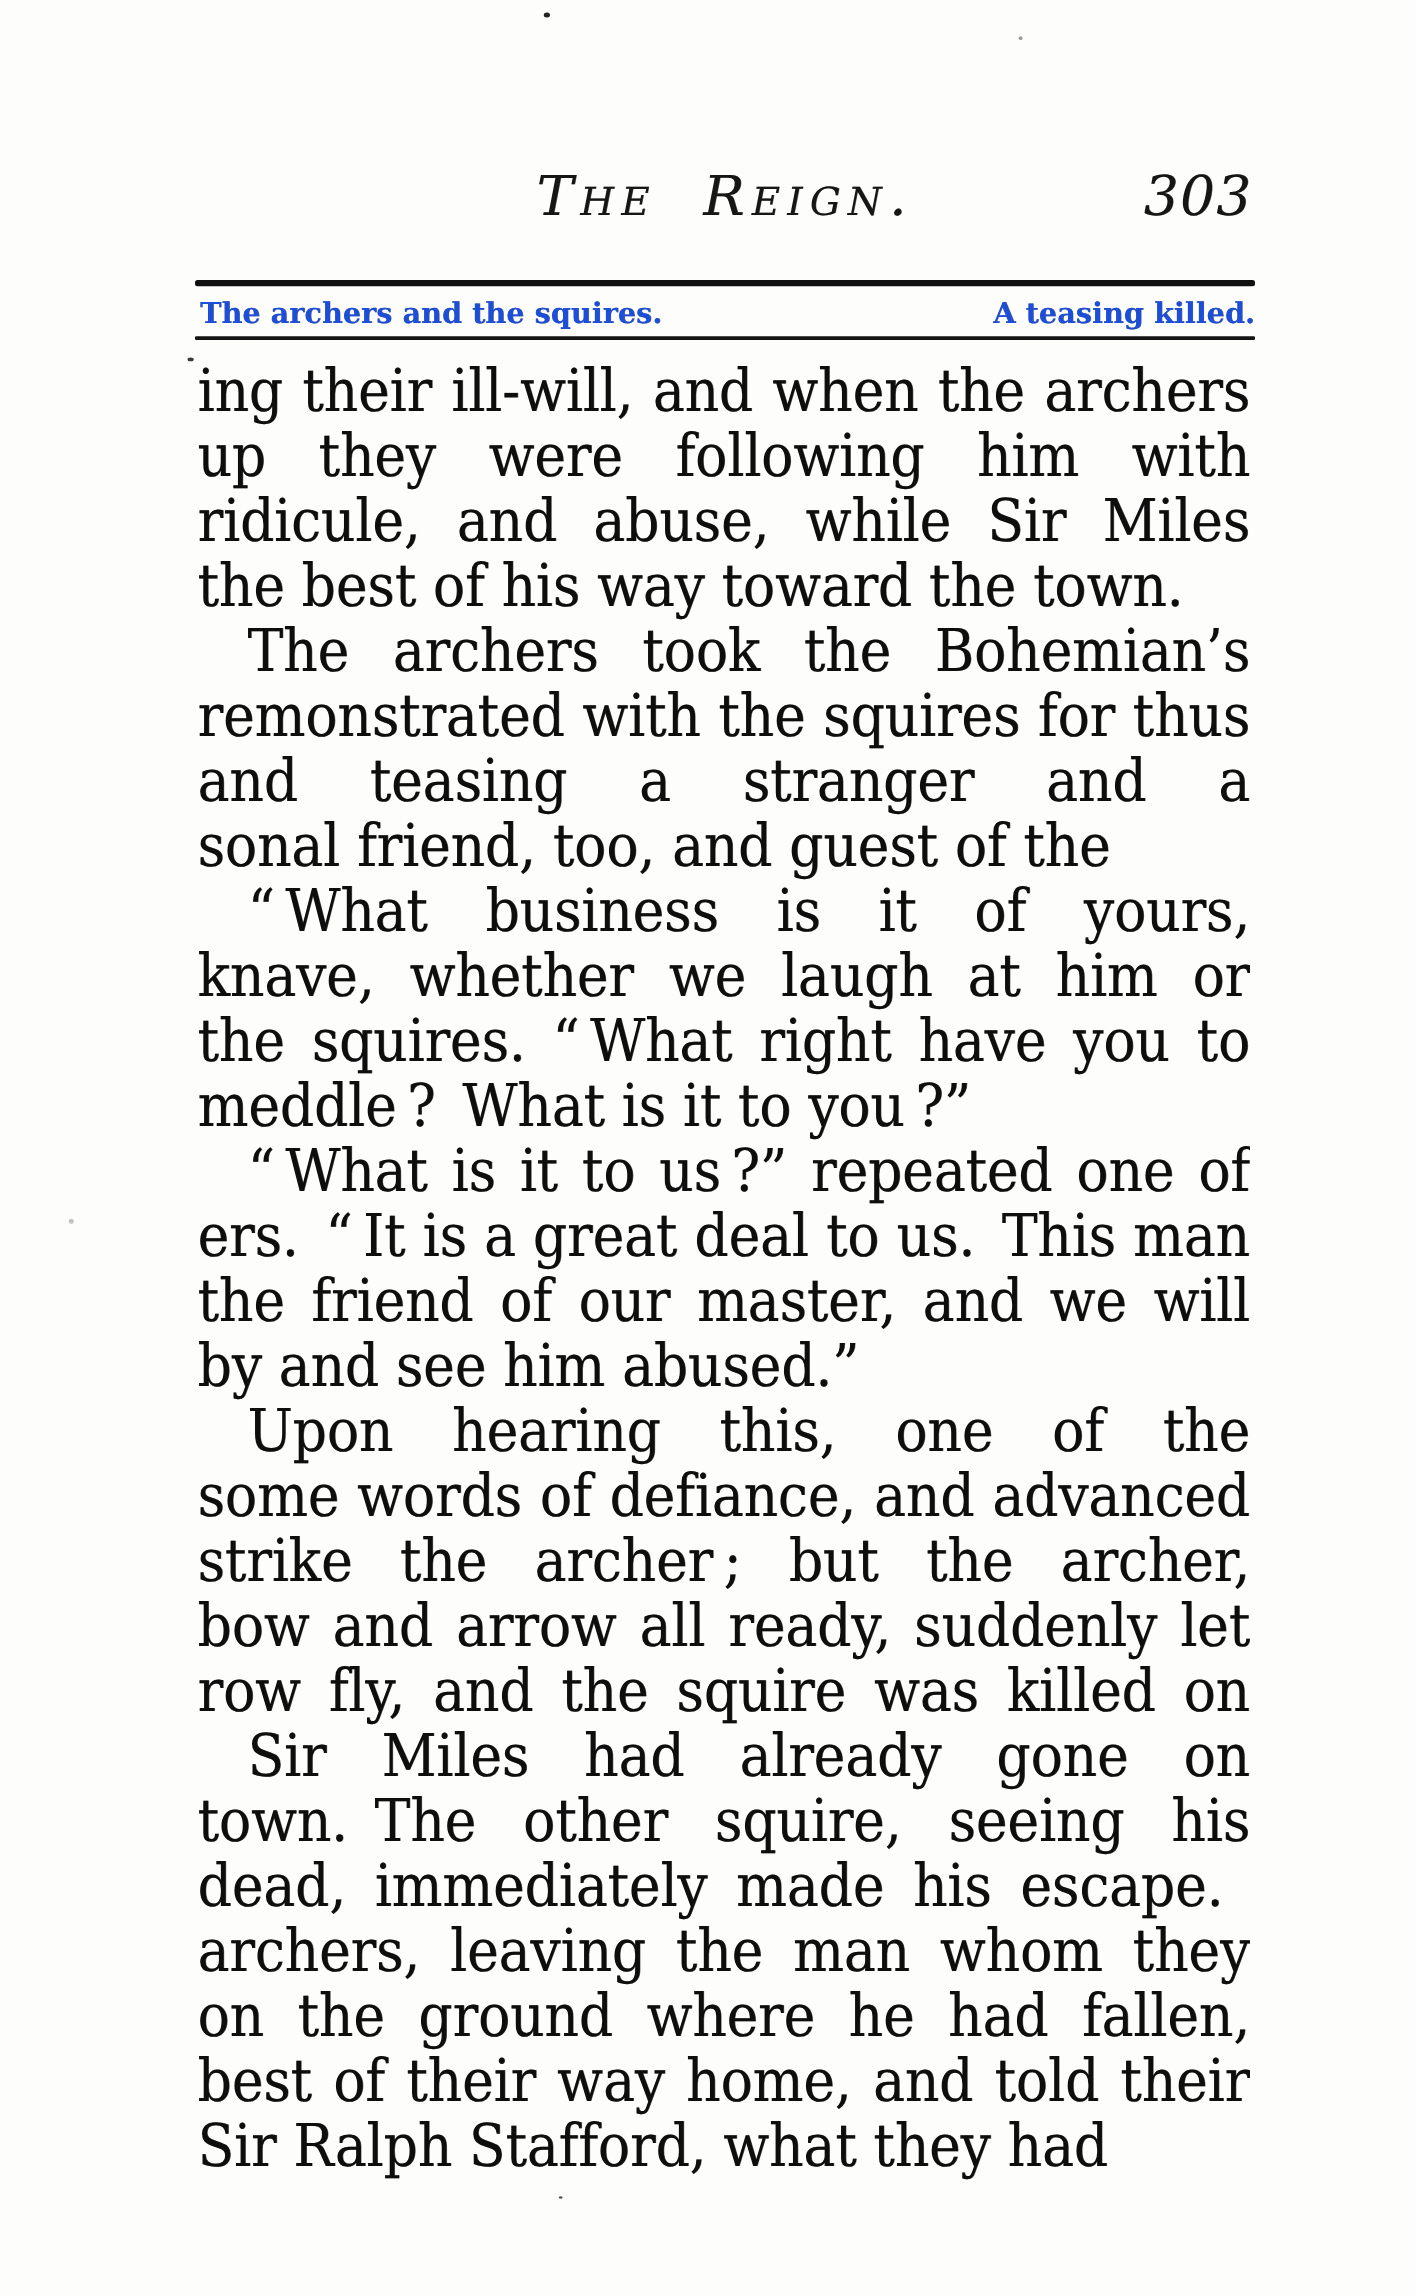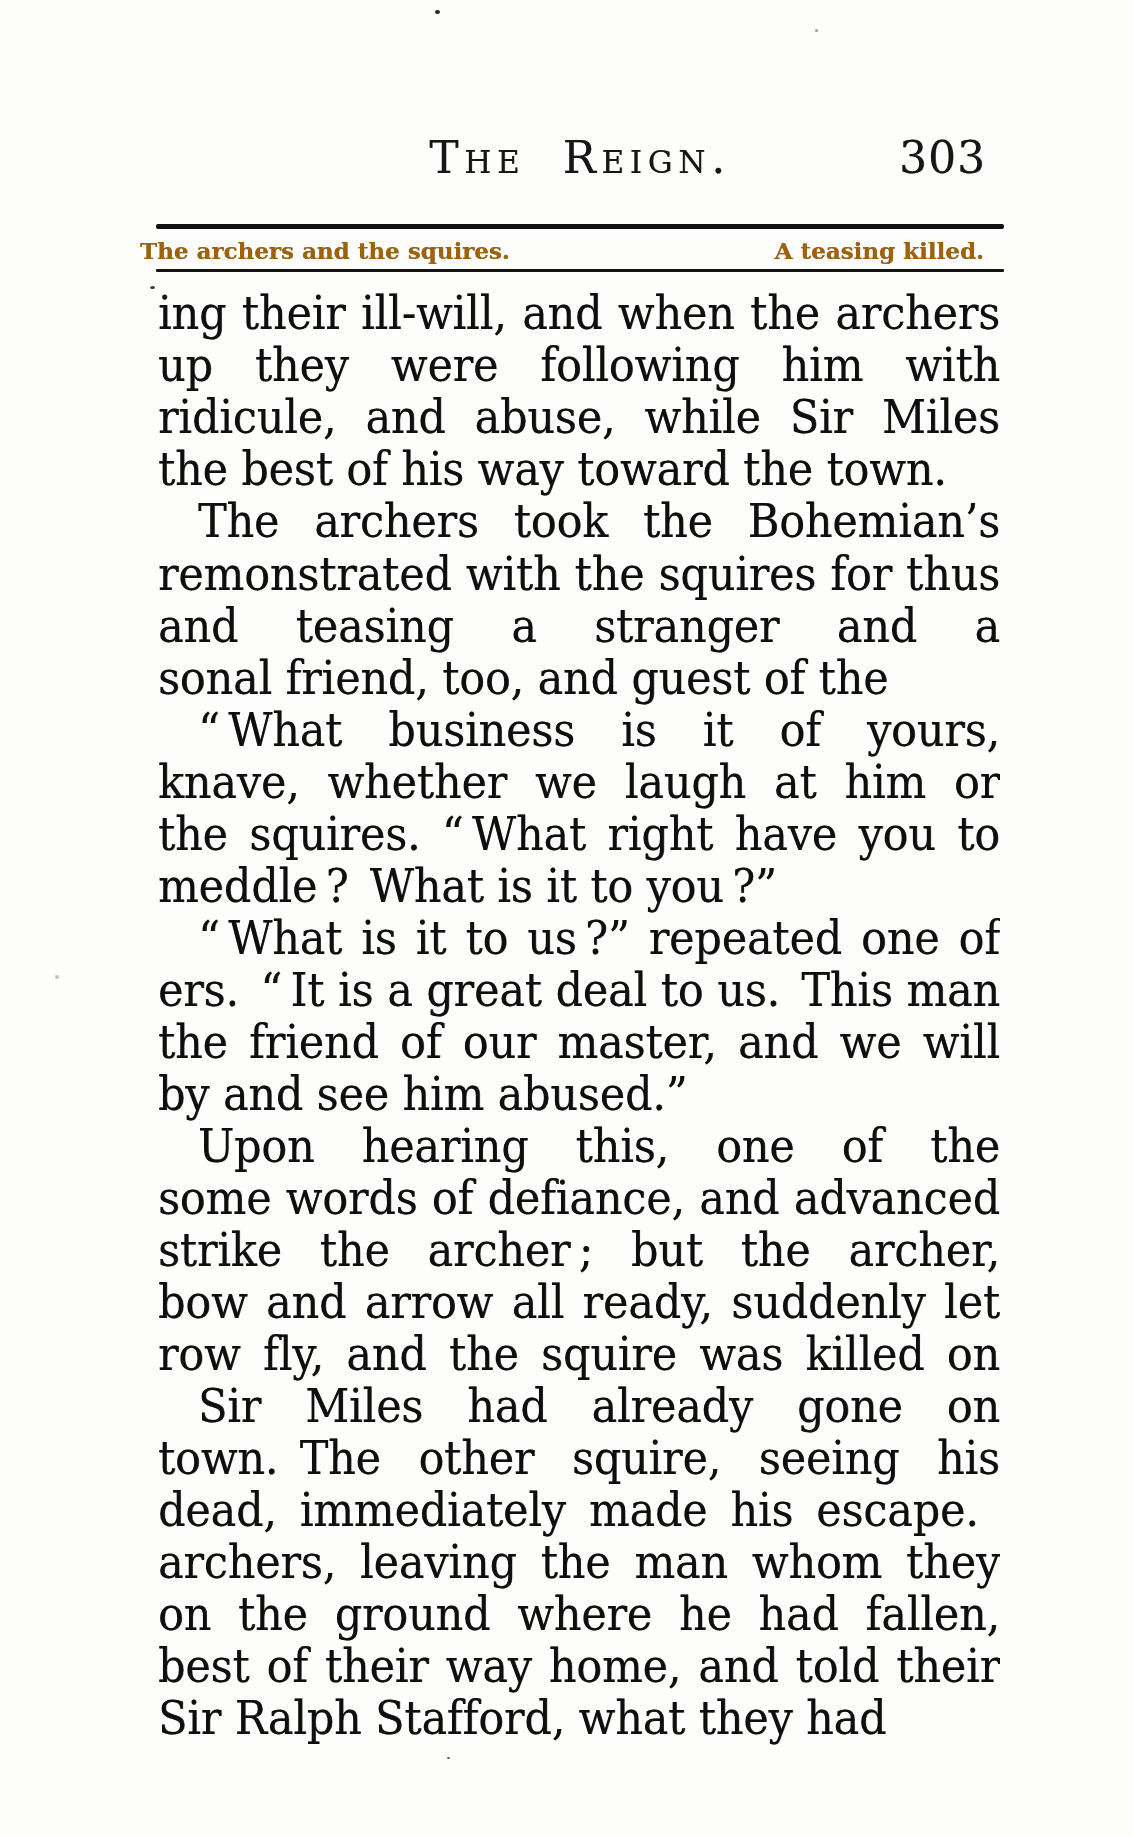--- a/index.html
+++ b/index.html
@@ -14,34 +14,35 @@
     overflow: hidden;
   }
 
   
   .header {
     position: absolute;
     left: 158px;
     top: 132px;
     width: 844px;
     height: 56px;
+    font-style: italic;
   }
   .running-title {
     text-align: center;
     font-size: 44px;
     line-height: 52px;
     font-variant: small-caps;
     letter-spacing: 0.13em;
     word-spacing: 0.40em;
     color: #161616;
     text-shadow: 0.4px 0 0 rgba(0,0,0,0.5);
   }
   .folio {
     position: absolute;
-    right: 16px;
+    right: 0;
     top: 0;
     font-size: 44px;
     line-height: 52px;
     letter-spacing: 1px;
     color: #161616;
     text-shadow: 0.4px 0 0 rgba(0,0,0,0.5);
   }
 
   
   .rule-top {
@@ -59,29 +60,29 @@
     top: 269px;
     width: 848px;
     height: 3px;
     background: #141414;
     border-radius: 1px;
   }
 
   
   .running-heads {
     position: absolute;
-    left: 140px;
+    left: 160px;
     top: 234px;
     width: 844px;
     display: flex;
     justify-content: space-between;
     font-size: 23px;
     line-height: 34px;
     font-weight: bold;
-    color: #a16207;
+    color: #1d4ed8;
     text-shadow: 0.3px 0 0 rgba(0,0,0,0.5);
   }
 
   
   .body-text {
     position: absolute;
     left: 158px;
     top: 287px;
     width: 842px;
     font-size: 43px;

